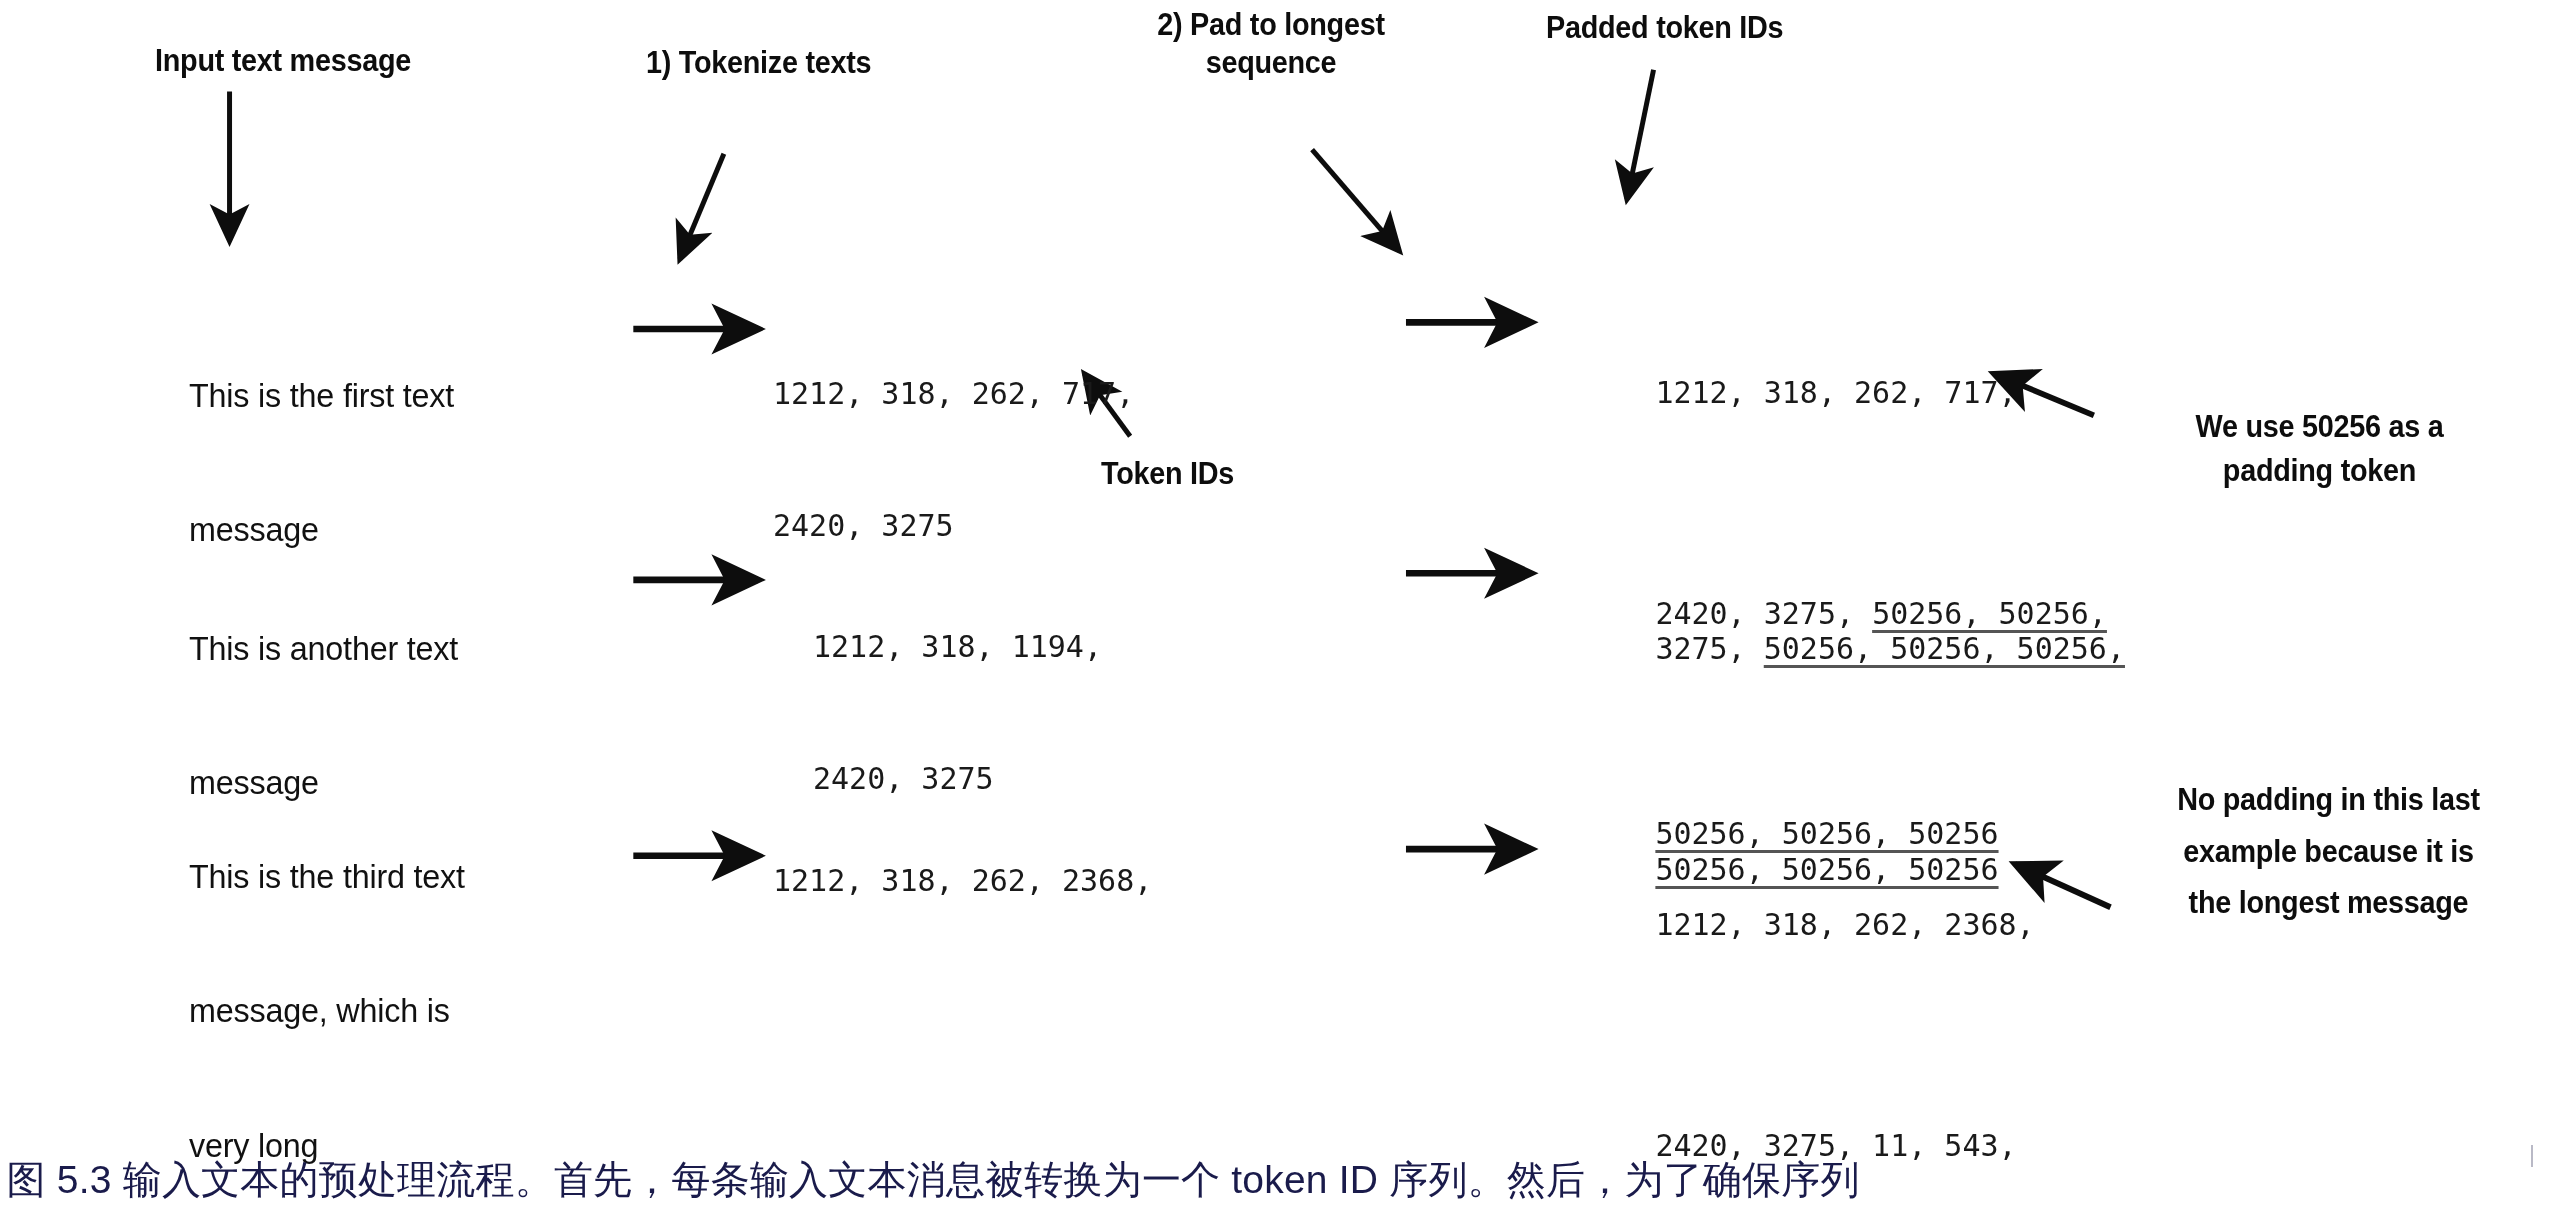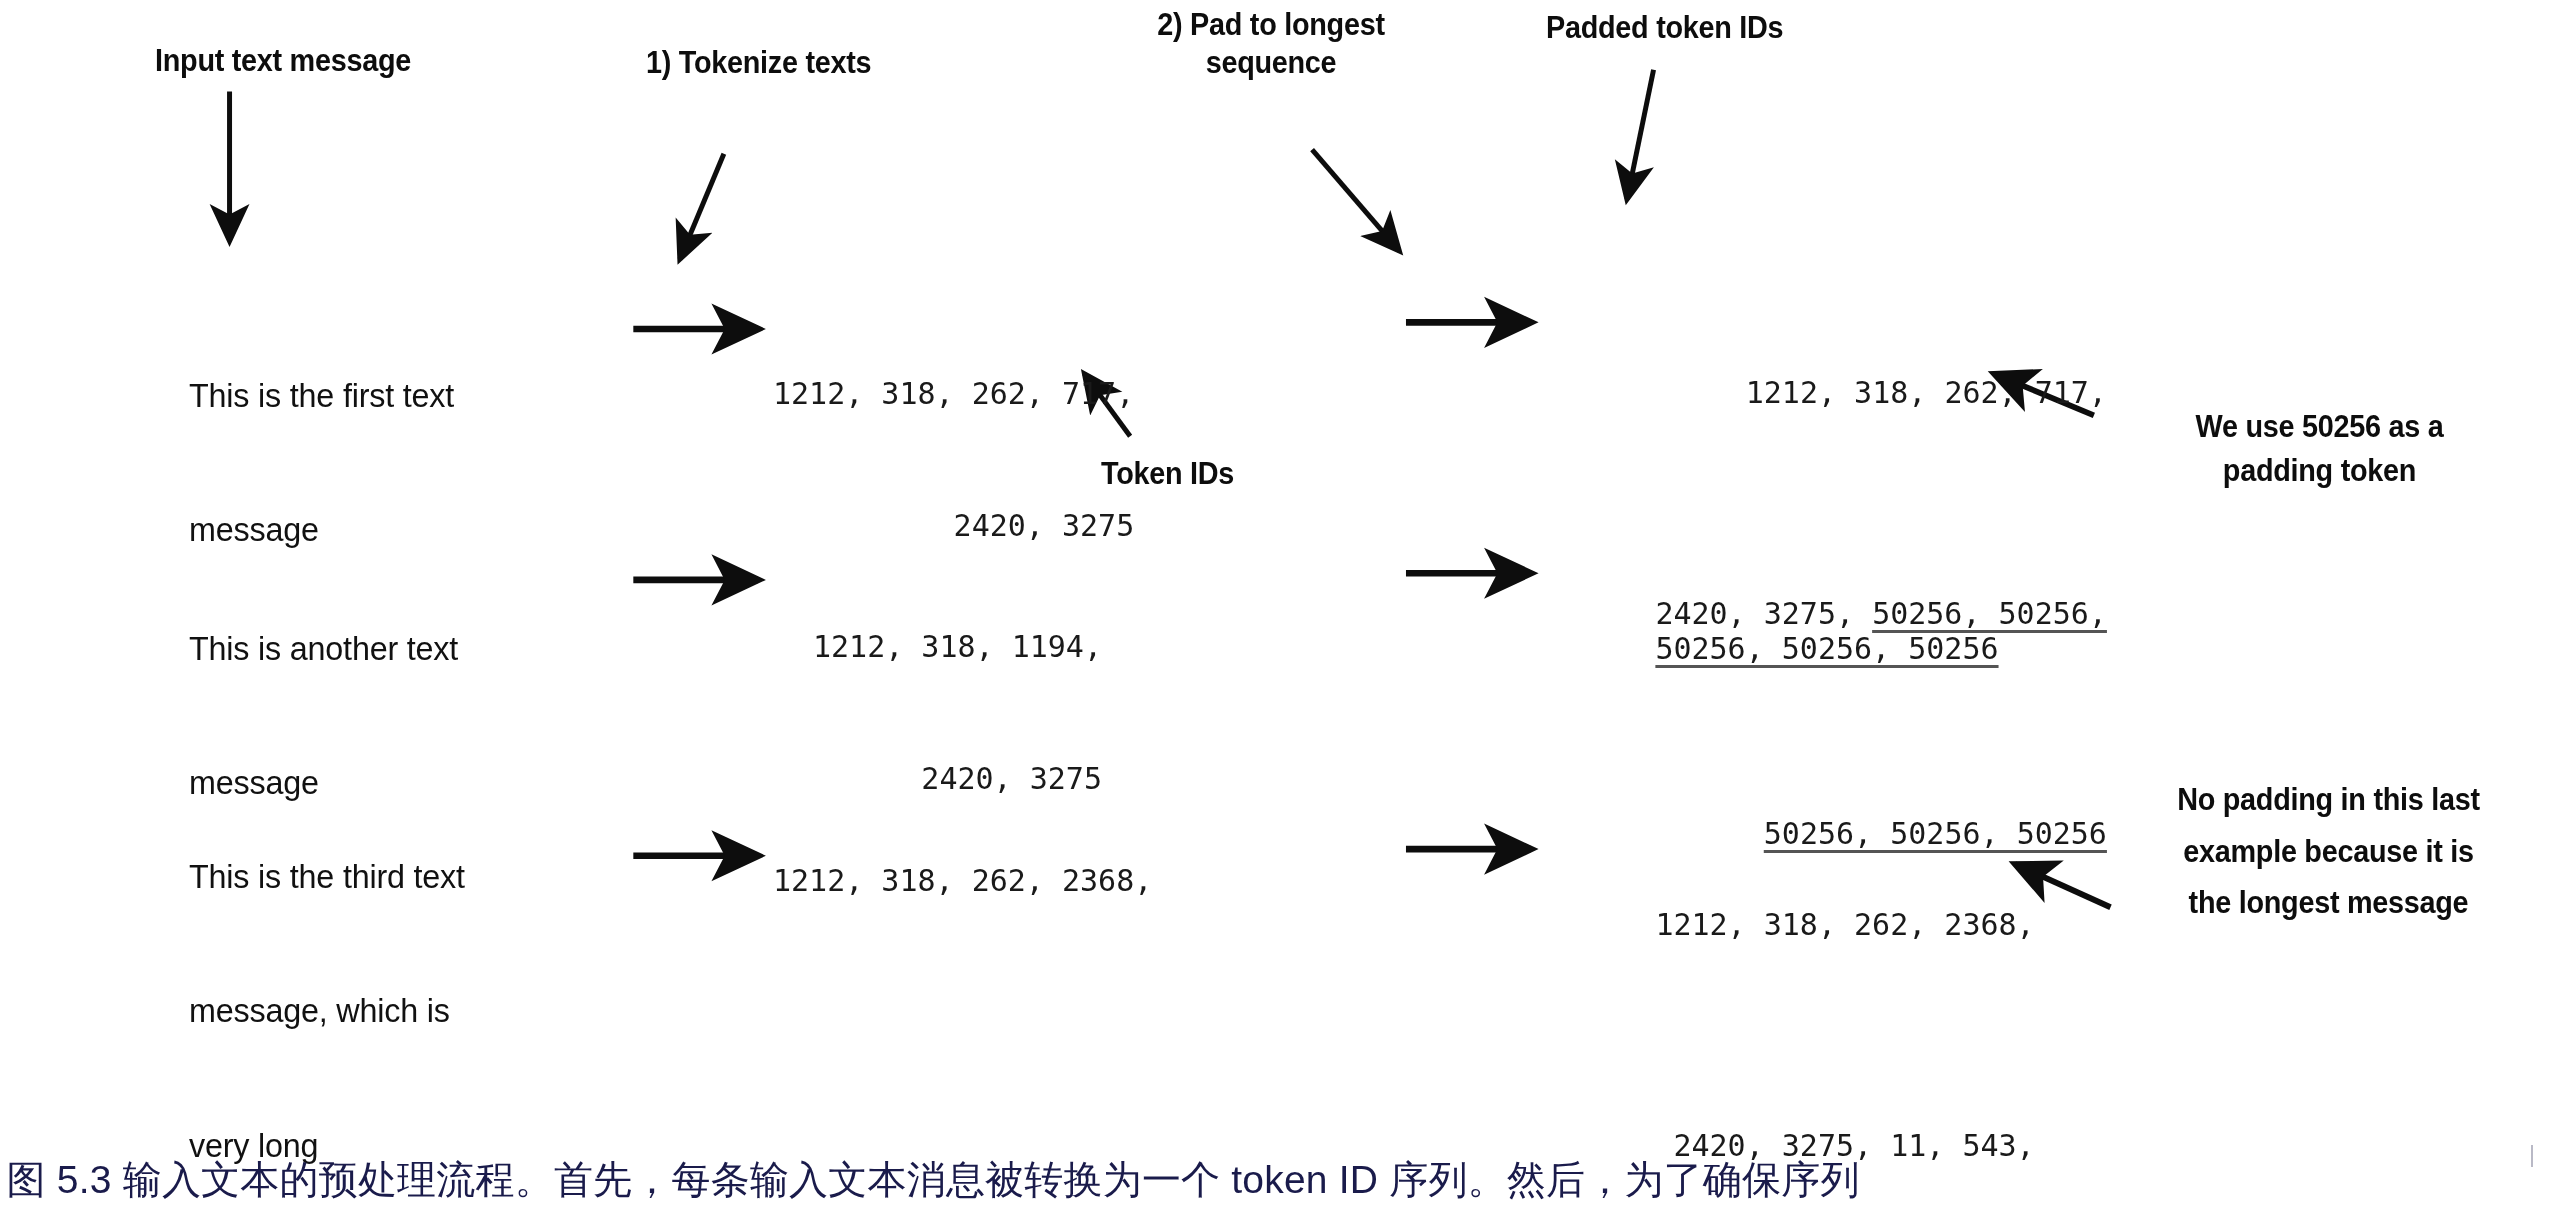--- a/index.html
+++ b/index.html
@@ -59,21 +59,20 @@
 
   
   .mono {
     font-family: "DejaVu Sans Mono", "Liberation Mono", monospace;
     font-weight: 400;
     color: #1a1a1a;
     font-size: 30px;
     line-height: 1.47;
     letter-spacing: 0px;
     white-space: pre;
-    text-align: right;
   }
   .mono .pad {
     text-decoration: underline;
     text-decoration-thickness: 2.5px;
     text-underline-offset: 5.8px;
     text-decoration-color: #555555;
   }
 
   
   #arrows {
@@ -215,20 +214,23 @@
     <div>message</div>
   </div>
 
   <div class="abs mono" style="left:773px; top:537px;margin-left:40px;">
     <div>1212, 318, 1194,</div>
     <div>2420, 3275</div>
   </div>
 
   <div class="abs mono" style="left:1547px; top:495px;">
     <div>
+      <span>3275, </span><span class="pad">50256, 50256, 50256,</span>
+    </div>
+    <div>
       <span class="pad">50256, 50256, 50256</span>
     </div>
   </div>
 
   <div class="abs msg" style="left:189px; top:764px;">
     <div>This is the third text</div>
     <div>message, which is</div>
     <div>very long</div>
   </div>
 

